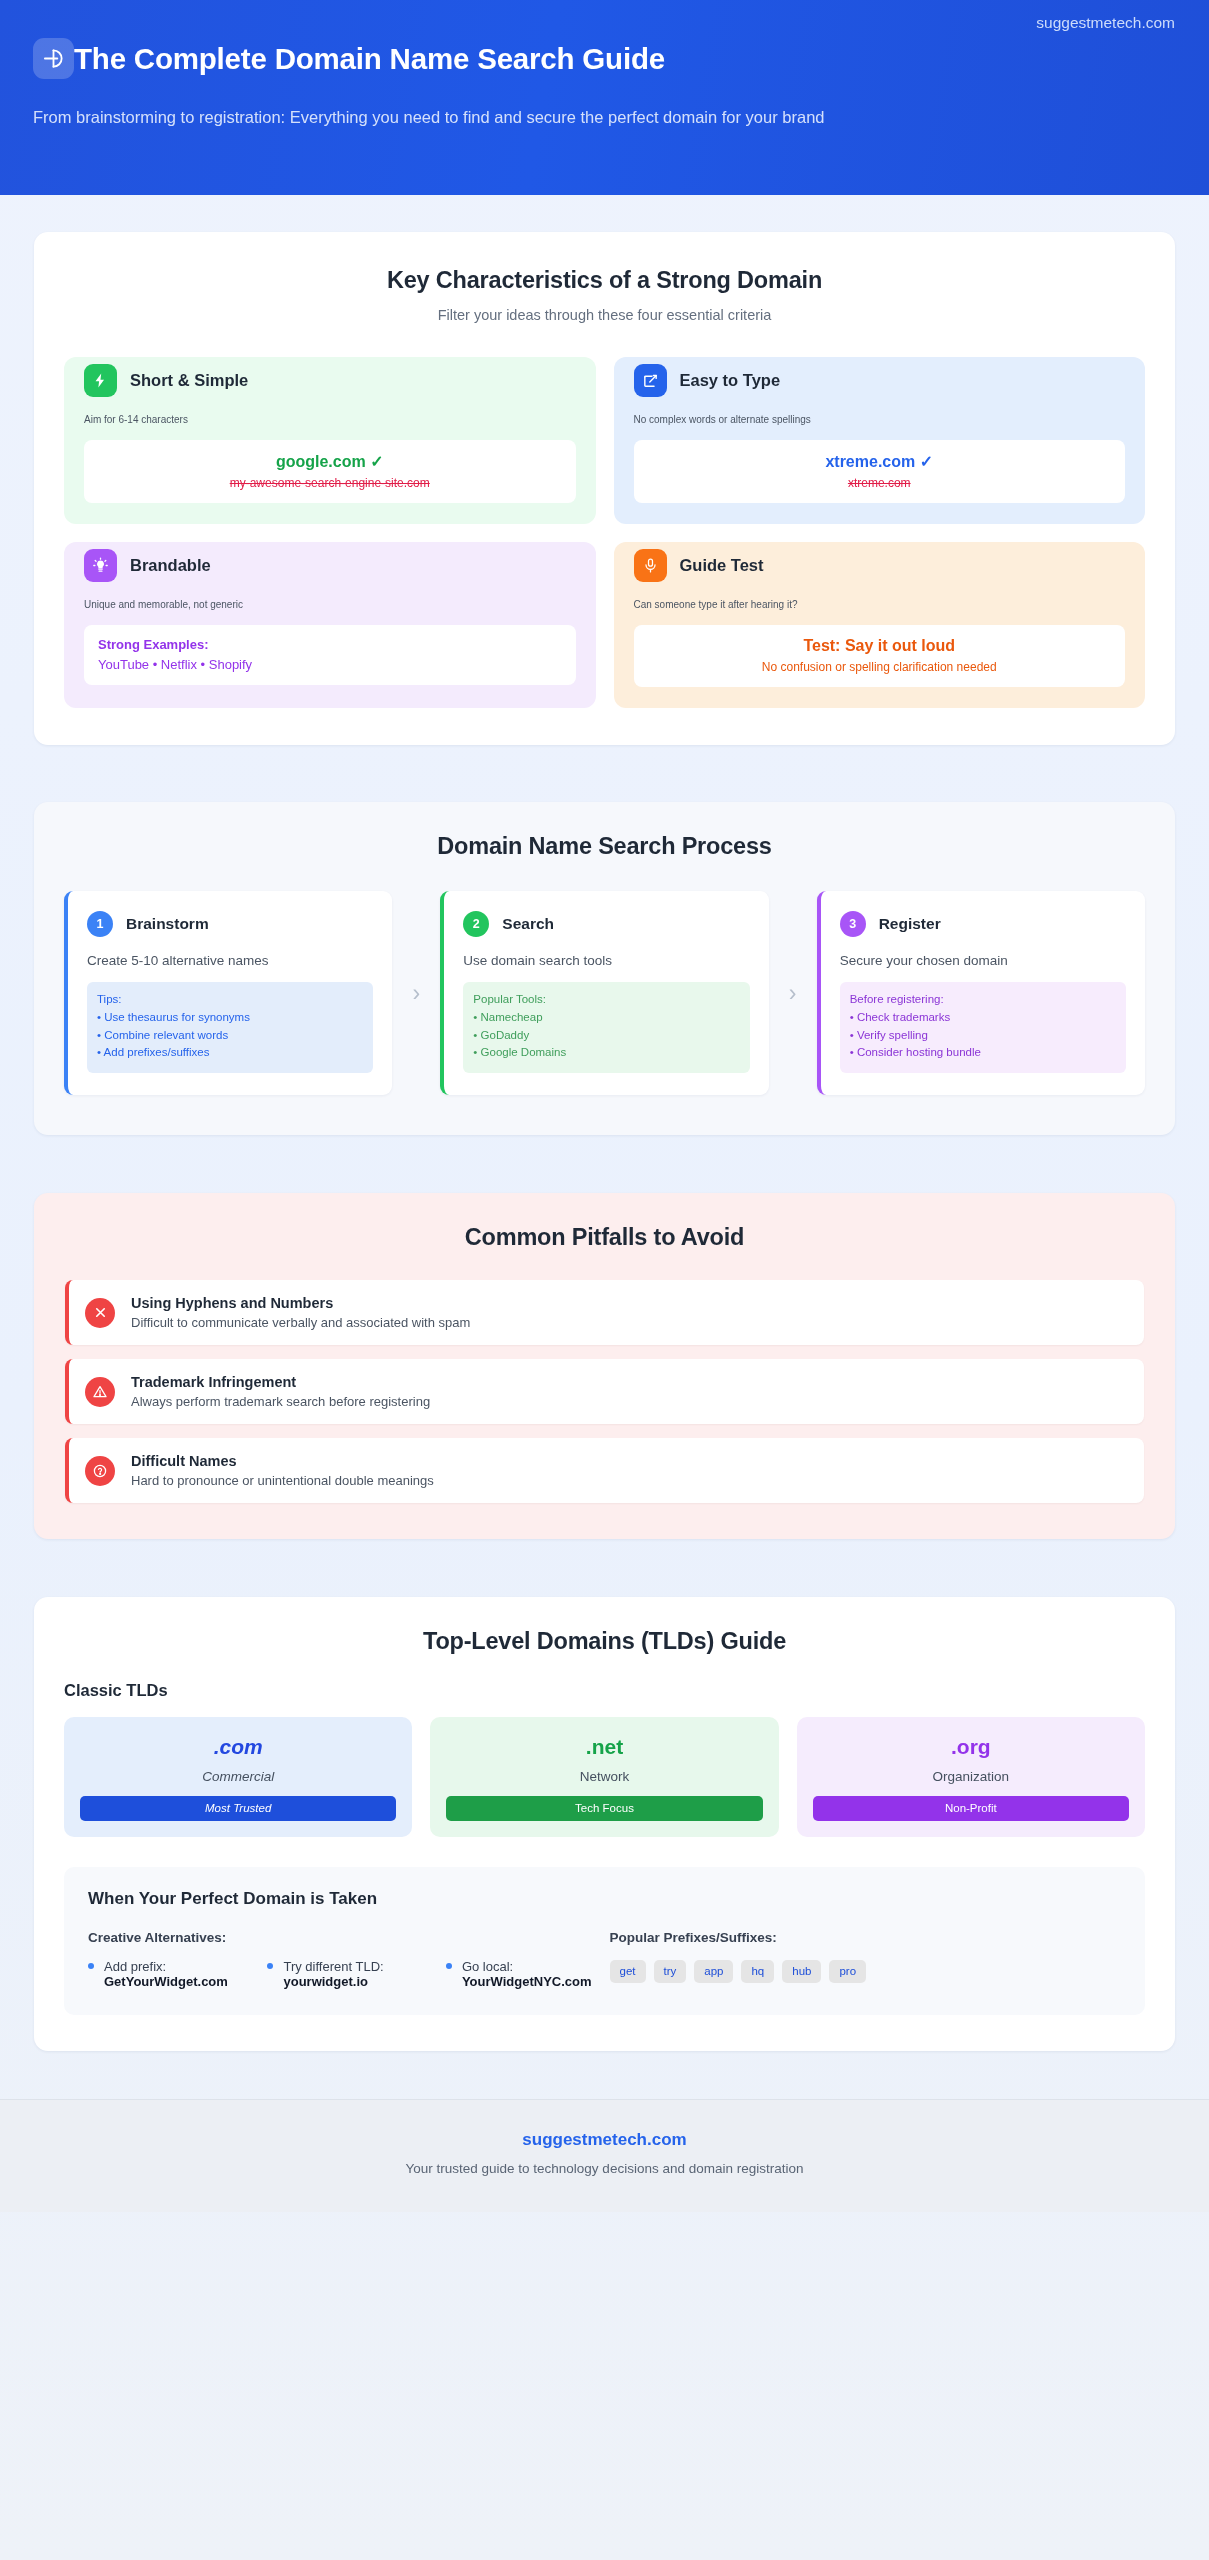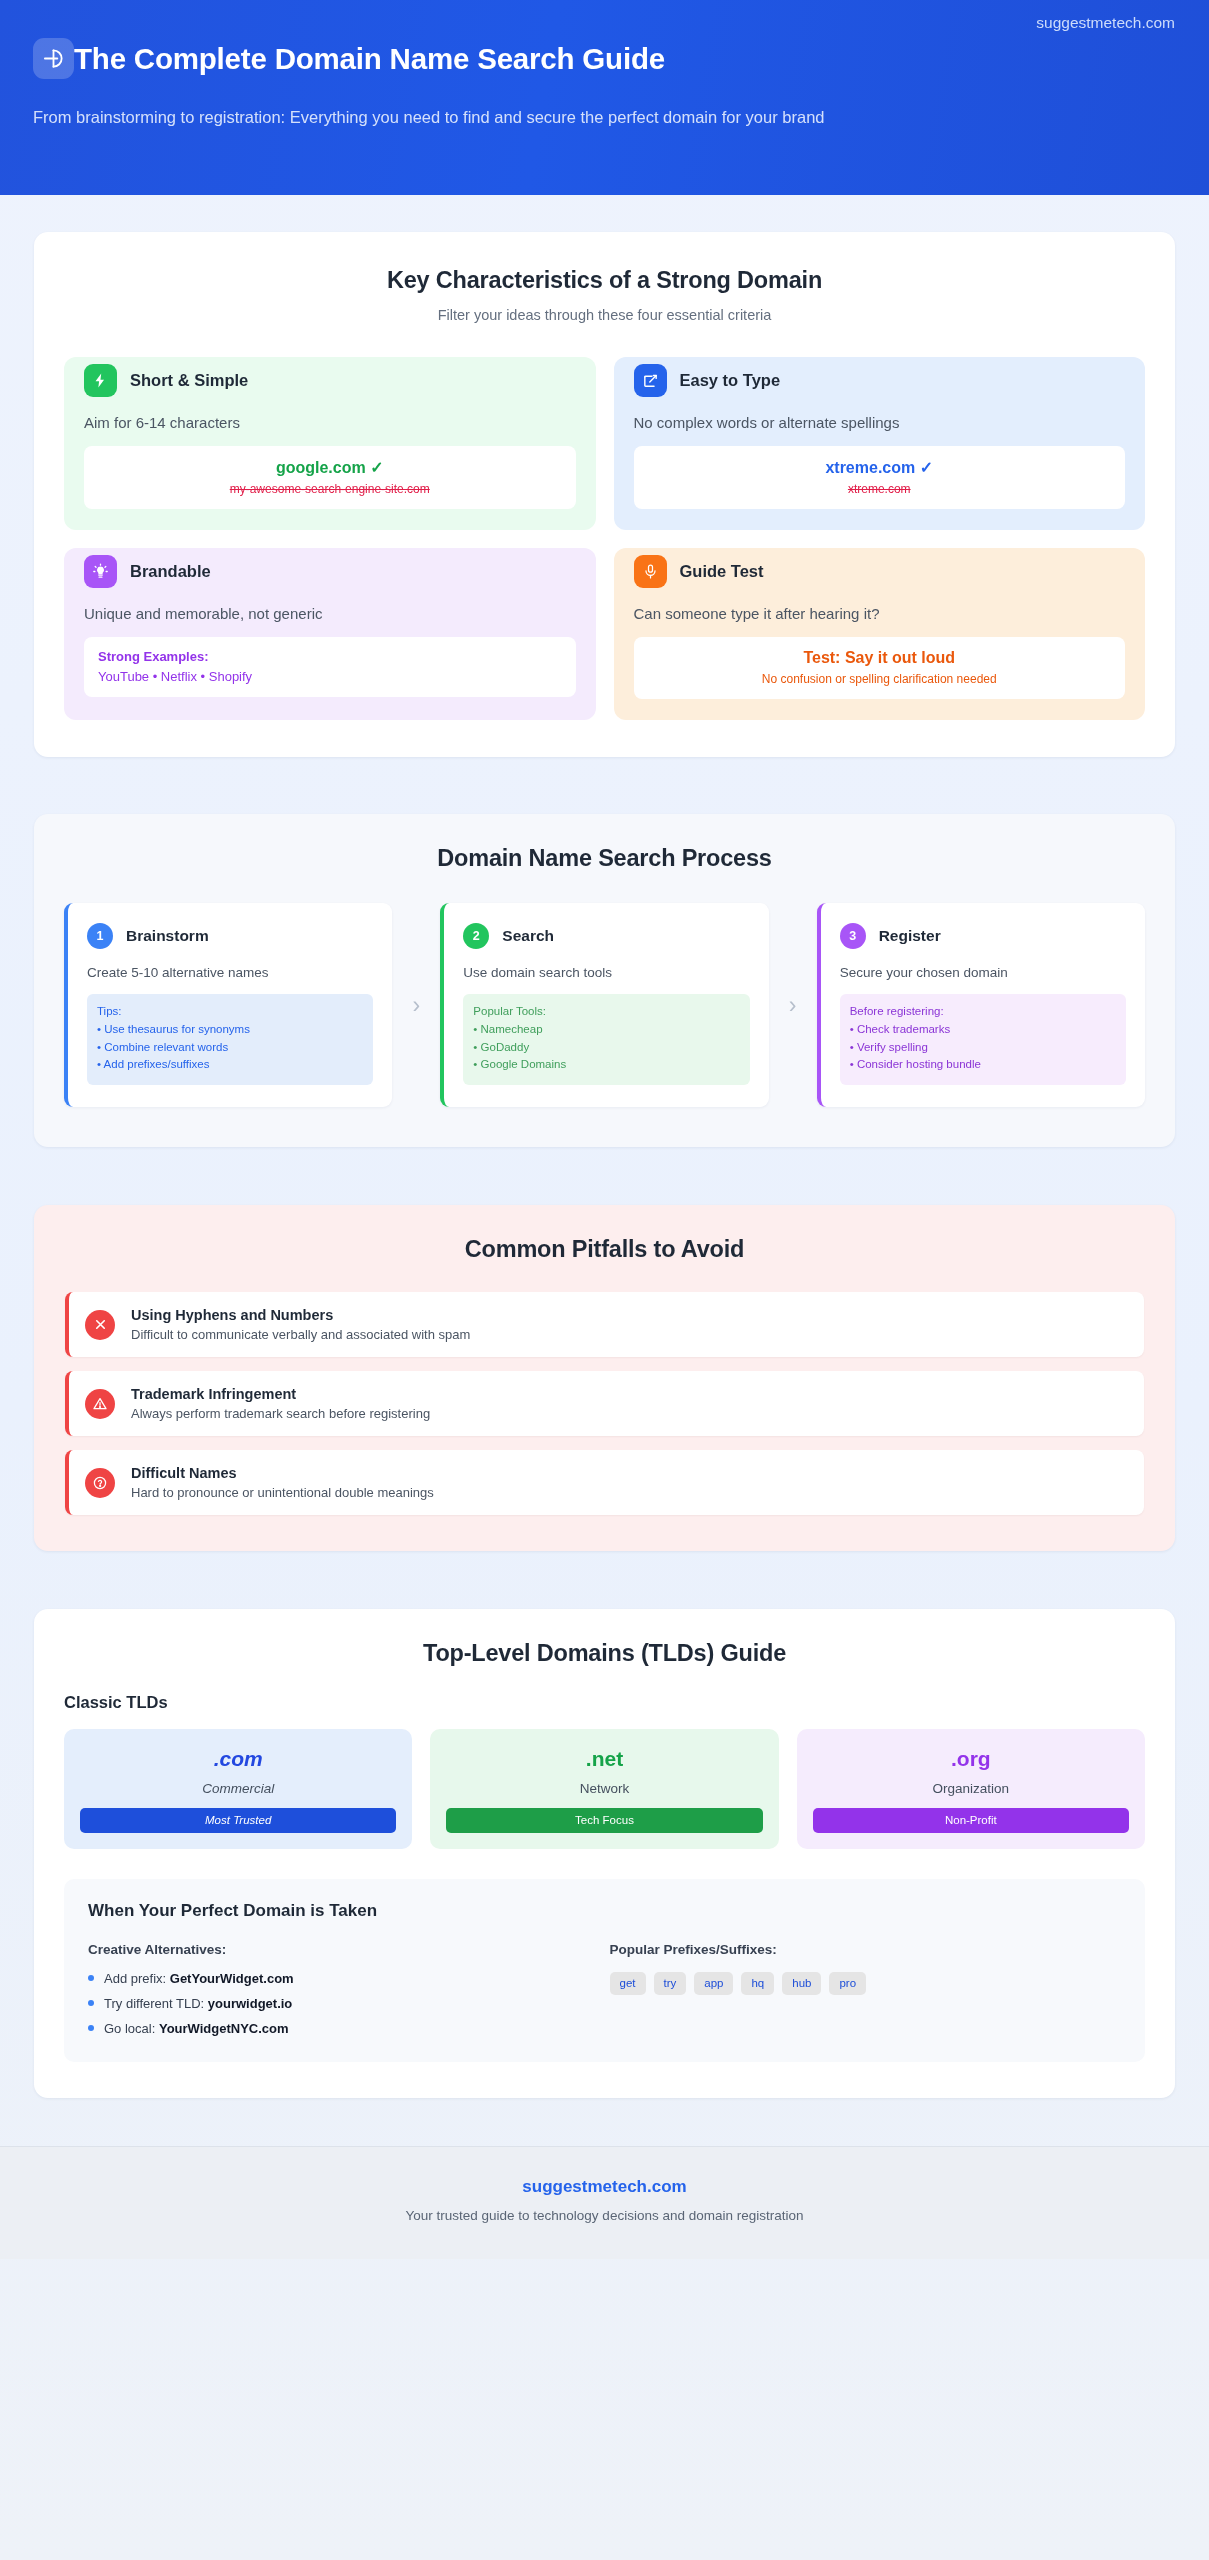--- a/index.html
+++ b/index.html
@@ -86,21 +86,21 @@
     border-radius: 12px;
     padding: 7px 20px 21px;
   }
   .char-head { display: flex; align-items: center; gap: 13px; }
   .char-ico {
     width: 33px; height: 33px; border-radius: 9px;
     display: flex; align-items: center; justify-content: center;
     flex: 0 0 auto;
   }
   .char-name { font-size: 16.5px; font-weight: bold; color: #1f2937; }
-  .char-desc { font-size: 15px; color: #4b5563; margin-top: 17px; }
+  .char-desc { font-size: 10px; color: #4b5563; margin-top: 17px; }
   .char-box {
     margin-top: 15px;
     background: #fff;
     border-radius: 8px;
     padding: 12px 10px 13px;
     text-align: center;
   }
   .ex-good { font-size: 16px; font-weight: bold; }
   .ex-bad { font-size: 12px; text-decoration: line-through; margin-top: 5px; }
   .ex-line2 { font-size: 12px; margin-top: 5px; }
@@ -182,21 +182,21 @@
   }
   .taken-box {
     margin-top: 30px;
     background: #f7f9fc;
     border-radius: 10px;
     padding: 22px 24px 26px;
   }
   .taken-title { font-size: 17px; font-weight: bold; color: #1f2937; }
   .taken-cols { display: grid; grid-template-columns: 1fr 1fr; gap: 10px; margin-top: 21px; }
   .taken-h { font-size: 13.5px; font-weight: bold; color: #374151; }
-  .alt-list { margin-top: 14px; display: flex; flex-direction: column; gap: 10px; }
+  .alt-list { margin-top: 14px; display: flex; gap: 22px; }
   .alt-item { font-size: 13px; color: #374151; display: flex; align-items: baseline; gap: 10px; }
   .alt-dot { width: 6px; height: 6px; border-radius: 50%; background: #3b82f6; flex: 0 0 auto; position: relative; top: -2px; }
   .alt-item b { color: #111827; }
   .chips { margin-top: 15px; display: flex; flex-wrap: wrap; gap: 8px; }
   .chip {
     background: #e5e5e5;
     color: #1d4ed8;
     border-radius: 5px;
     font-size: 11.5px;
     padding: 5px 10px 6px;

